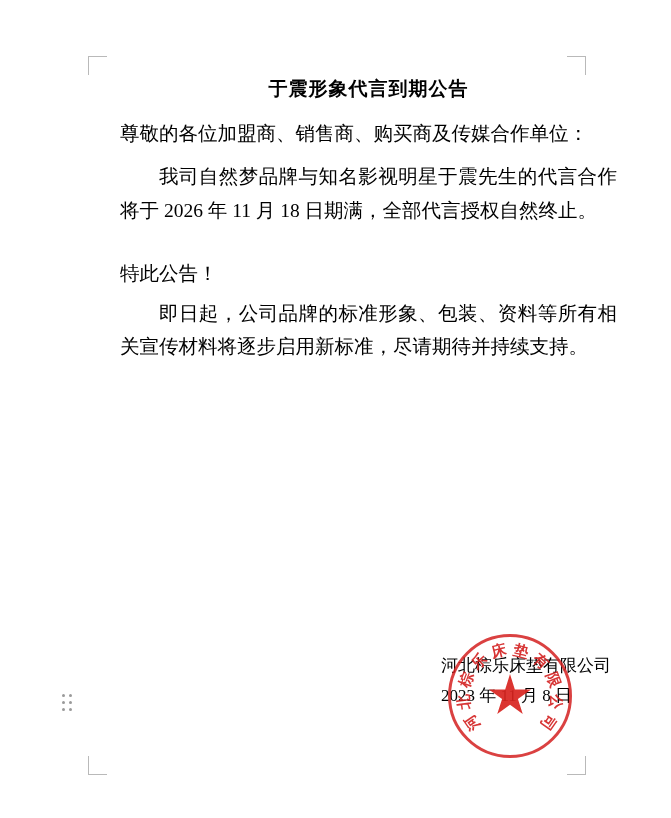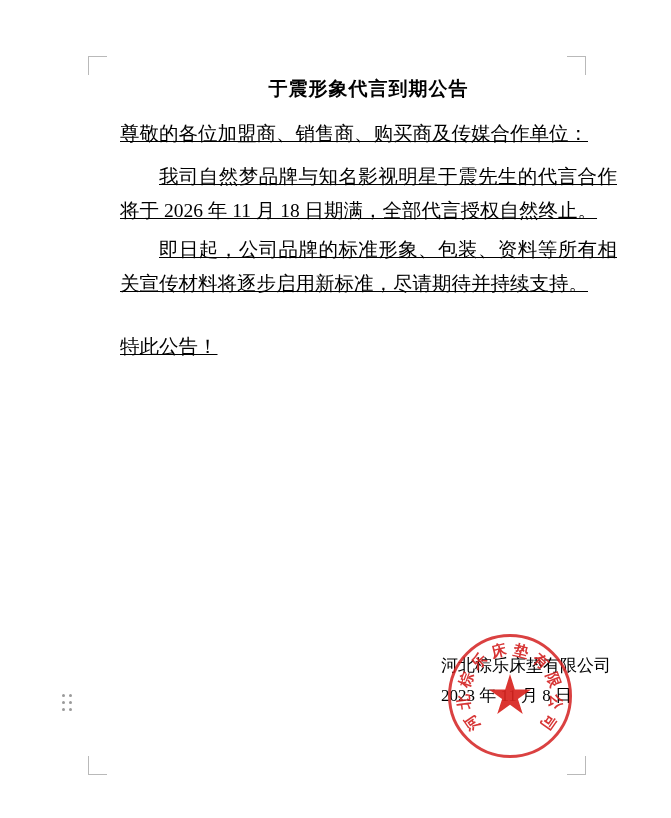--- a/index.html
+++ b/index.html
@@ -47,21 +47,20 @@
     margin: 6px 0 14px 0;
     line-height: 1.4;
   }
 
   .para {
     font-size: 19.5px;
     line-height: 1.72;
     text-align: justify;
     text-justify: inter-ideograph;
     margin: 0 0 6px 0;
-    text-decoration: underline;
   }
   .para.indent { text-indent: 2em; }
   .para.salutation { text-indent: 0; margin-bottom: 10px; }
   .para.notice { text-indent: 0; margin-top: 30px; }
 
   
   .sign-block {
     position: absolute;
     right: 6px;
     bottom: 48px;
@@ -155,23 +154,23 @@
 
 <div class="doc">
 
   <h1 class="doc-title">于震形象代言到期公告</h1>
 
   <p class="para salutation">尊敬的各位加盟商、销售商、购买商及传媒合作单位：</p>
 
   <p class="para indent">我司自然梦品牌与知名影视明星于震先生的代言合作将于 2026 年 11 月 18 日期满，全部代言授权自然终止。</p>
 
 
+  <p class="para notice">特此公告！</p>
+
   <p class="para indent">即日起，公司品牌的标准形象、包装、资料等所有相关宣传材料将逐步启用新标准，尽请期待并持续支持。</p>
-
-  <p class="para notice">特此公告！</p>
 
   <div class="sign-block">
     <div class="sign-line">河北棕乐床垫有限公司</div>
     <div class="sign-line">2023 年 11 月 8 日</div>
   </div>
 
 </div>
 
 <div class="seal">
   <div class="seal-ring"></div>

